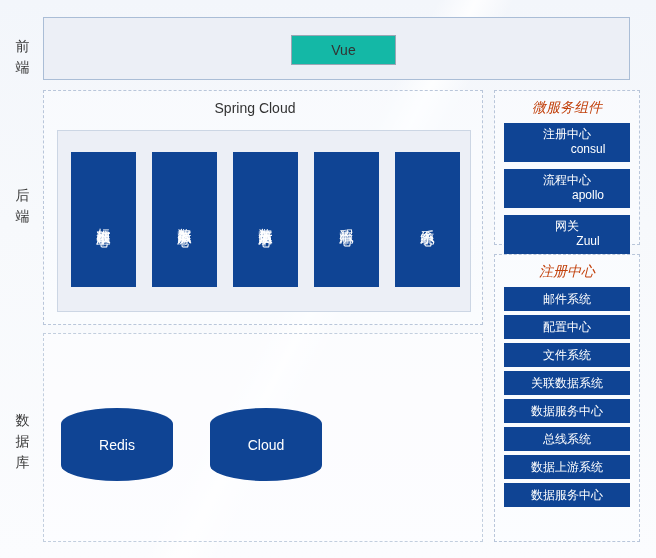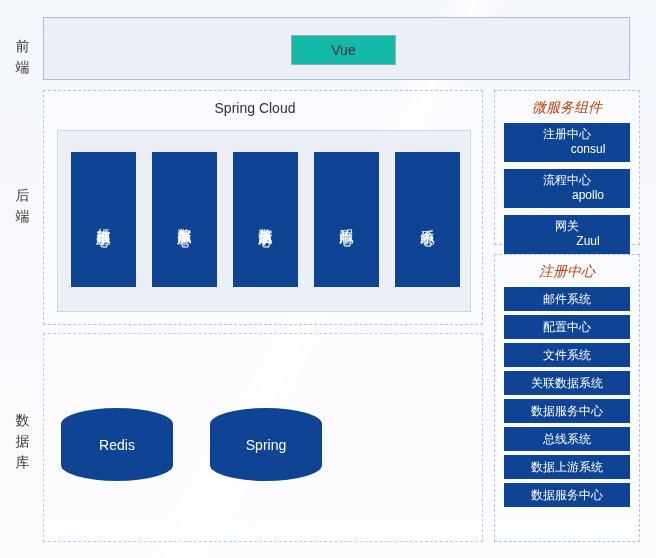--- a/index.html
+++ b/index.html
@@ -229,21 +229,21 @@
       </div>
       <div class="service-col" id="service-col-4">
         <span class="vtext">系统中心</span>
       </div>
 
     </div>
   </div>
 
   <div id="database-container">
     <div class="db-cylinder" id="db-0">Redis</div>
-    <div class="db-cylinder" id="db-1">Spring</div>
+    <div class="db-cylinder" id="db-1">Cloud</div>
   </div>
 
   <div class="side-panel" id="panel-microservice">
     <div class="panel-title">微服务组件</div>
     <div class="panel-items">
 
       <div class="panel-item">
         <span>注册中心</span>
         <span class="sub">consul</span>
       </div>

